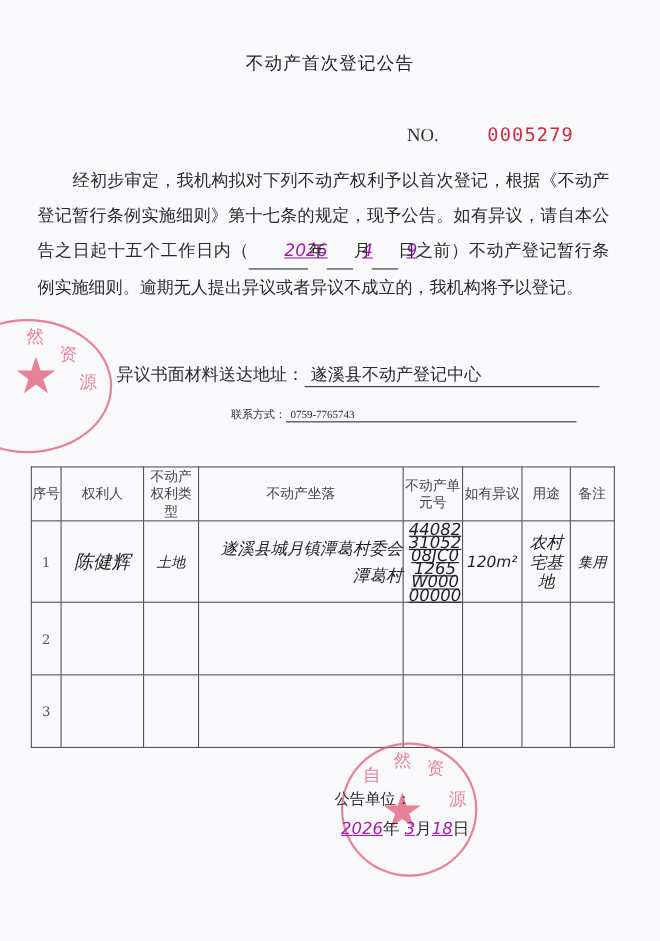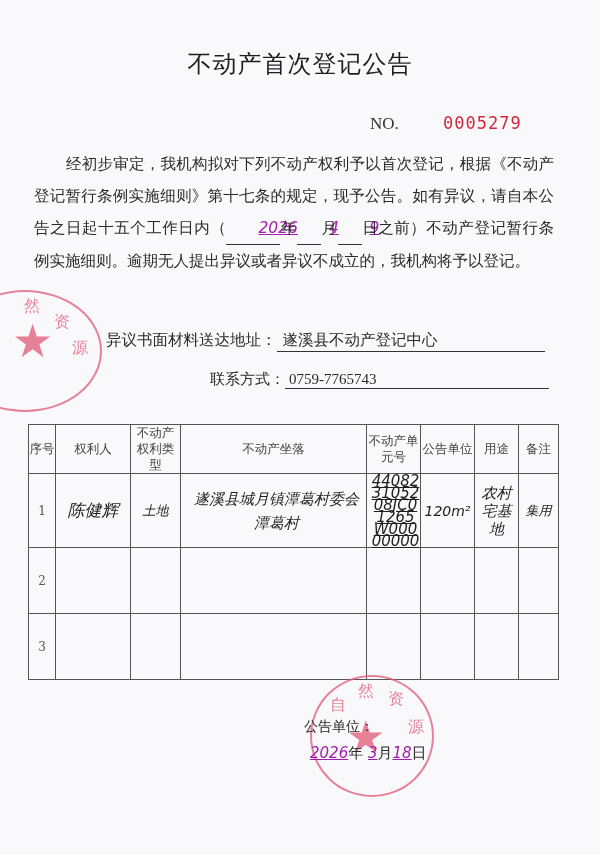--- a/index.html
+++ b/index.html
@@ -1,29 +1,29 @@
 <!DOCTYPE html>
 <html><head>
 <meta charset="utf-8">
 <style>
   html, body { margin:0; padding:0; }
   body { width:600px; height:855px; background:#f9f9fb; position:relative; overflow:hidden;
          font-family:"DejaVu Serif","Liberation Serif",serif; color:#2a2a2a; }
   .abs { position:absolute; }
   .title { left:0; width:600px; top:48px; text-align:center; font-family:"DejaVu Sans","Liberation Sans",sans-serif;
-           font-size:24px; letter-spacing:1px; color:#1e1e1e; }
+           font-size:16px; letter-spacing:1px; color:#1e1e1e; }
   .docno { left:370px; top:113px; font-size:17px; font-family:"Liberation Serif",serif; color:#333; }
   .docno .num { color:#d0283c; font-family:"DejaVu Sans Mono","Liberation Mono",monospace; font-size:17px; letter-spacing:1px;margin-left:40px; }
   .para { left:34px; width:520px; top:148px; font-size:15.5px; line-height:32px; text-align:justify; }
   .para p { margin:0; text-indent:32px; }
   .hw { font-family:"DejaVu Sans","Liberation Sans",sans-serif; font-style:italic; color:#a21caf;text-decoration:underline; }
   .blank { display:inline-block; border-bottom:1px solid #333; text-align:center; }
   .addr { left:106px; top:330px; font-size:15.5px; }
   .addr .val { display:inline-block; width:262px; border-bottom:1px solid #333; padding-left:6px; }
-  .contact { left:210px; top:370px; font-size:15px; }
+  .contact { left:210px; top:370px; font-size:10px; }
   .contact .val { display:inline-block; width:260px; border-bottom:1px solid #333; padding-left:4px;
                   font-family:"Liberation Serif",serif; }
   table.reg { position:absolute; left:28px; top:424px; border-collapse:collapse; font-size:13px; }
   table.reg td, table.reg th { border:1.3px solid #555; padding:0; text-align:center; vertical-align:middle; font-weight:normal; }
   table.reg th { height:37px; line-height:16px; font-family:"DejaVu Sans","Liberation Sans",sans-serif; color:#444; font-size:12.5px; }
   .r1 td { height:73px; }
   .r2 td, .r3 td { height:65px; }
   .hwc { font-family:"DejaVu Sans","Liberation Sans",sans-serif; font-style:italic; color:#1f1f1f; }
   .small { font-size:15px; line-height:12px; text-align:left; padding-left:4px !important;text-decoration:underline; }
   .seal { border:2.5px solid #e05a78; border-radius:50%; opacity:0.75; }
@@ -64,29 +64,29 @@
 </div>
 
 <table class="reg">
   <tbody>
       <tr>
     <th style="width:26px">序号</th>
     <th style="width:74px">权利人</th>
     <th style="width:49px">不动产权利类型</th>
     <th style="width:185px">不动产坐落</th>
     <th style="width:53px">不动产单元号</th>
-    <th style="width:53px">公告单位</th>
+    <th style="width:53px">如有异议</th>
     <th style="width:43px">用途</th>
     <th style="width:39px">备注</th>
   </tr>
   <tr class="r1">
     <td style="font-size:12px;color:#555">1</td>
     <td class="hwc" style="font-size:17px">陈健辉</td>
     <td class="hwc" style="font-size:13px">土地</td>
-    <td class="hwc" style="font-size:15px;text-align:center;padding-left:6px;line-height:24px">遂溪县城月镇潭葛村委会潭葛村</td>
+    <td class="hwc" style="font-size:15px;text-align:right;padding-left:6px;line-height:24px">遂溪县城月镇潭葛村委会潭葛村</td>
     <td class="hwc small" style="word-break:break-all">440823105208JC01265W00000000</td>
     <td class="hwc" style="font-size:14px">120m²</td>
     <td class="hwc" style="font-size:15px;line-height:18px">农村宅基地</td>
     <td class="hwc" style="font-size:13px">集用</td>
   </tr>
   <tr class="r2">
     <td style="font-size:12px;color:#555">2</td>
     <td></td>
         <td></td>
     <td></td>

